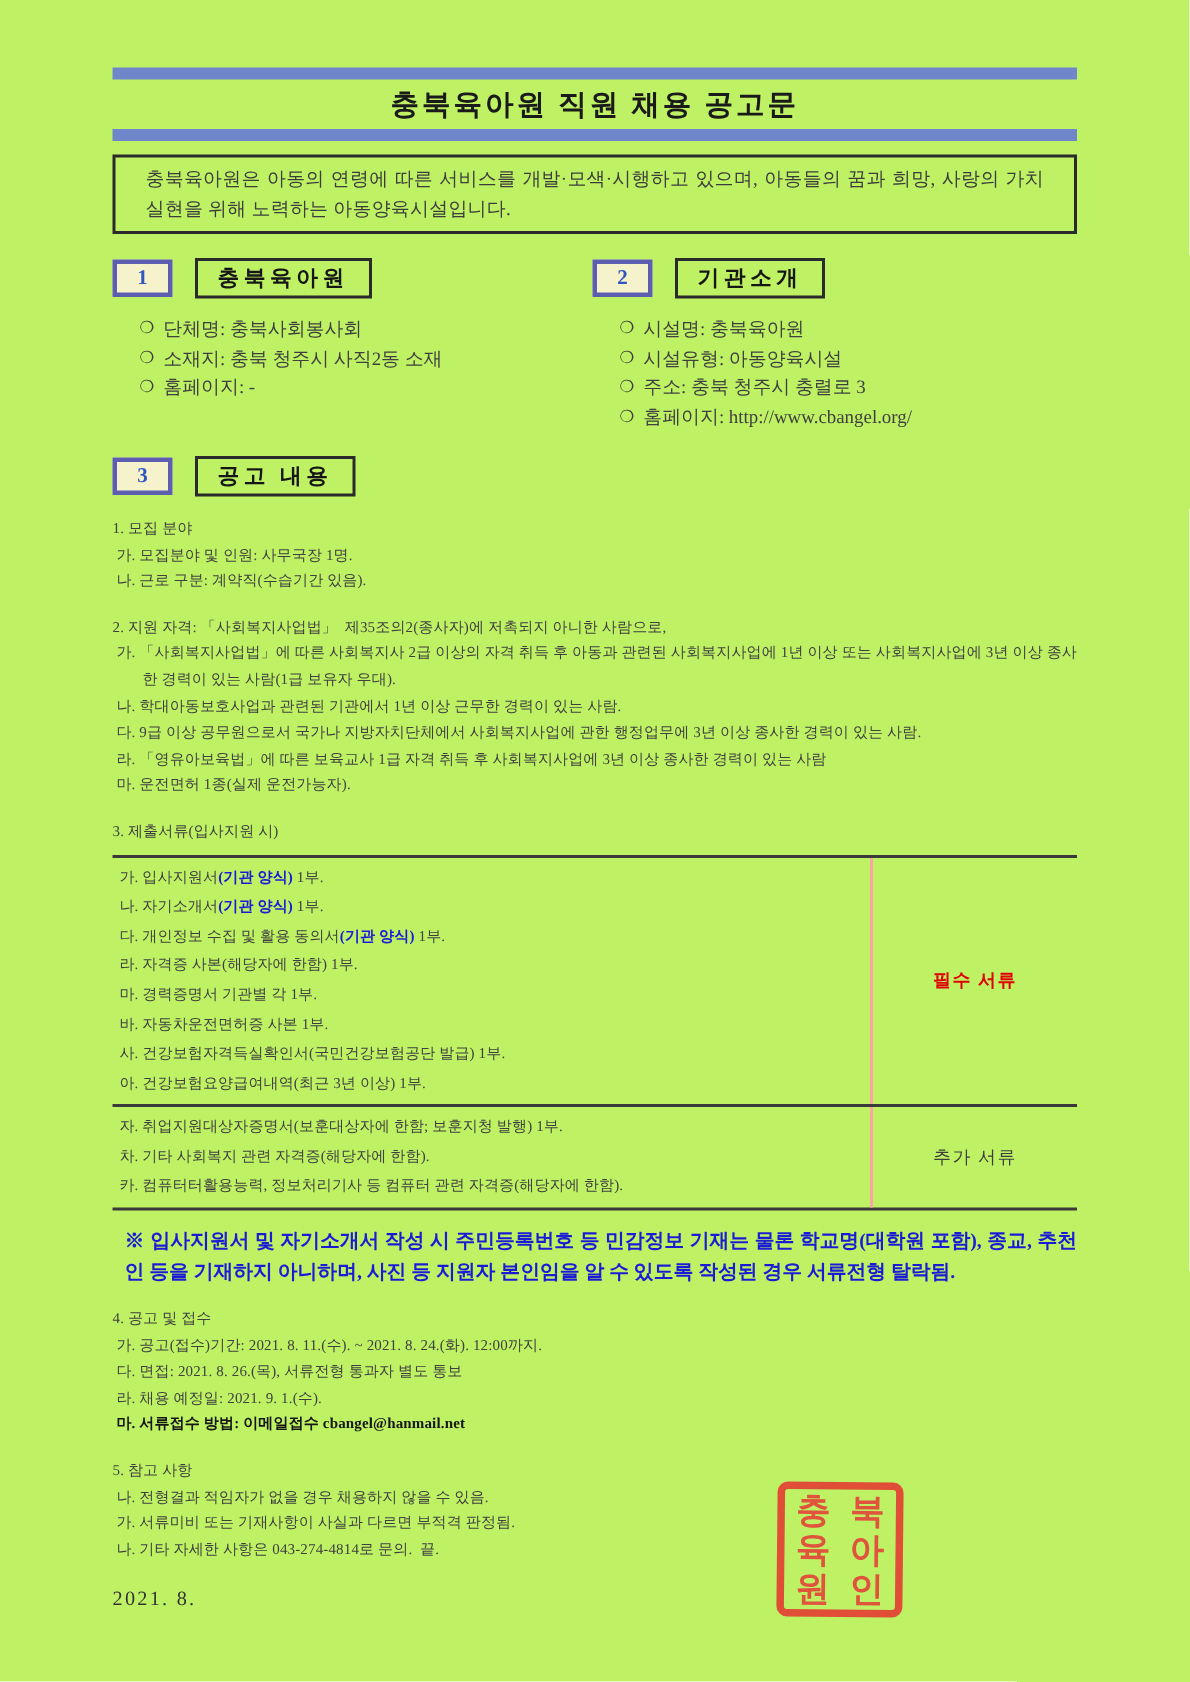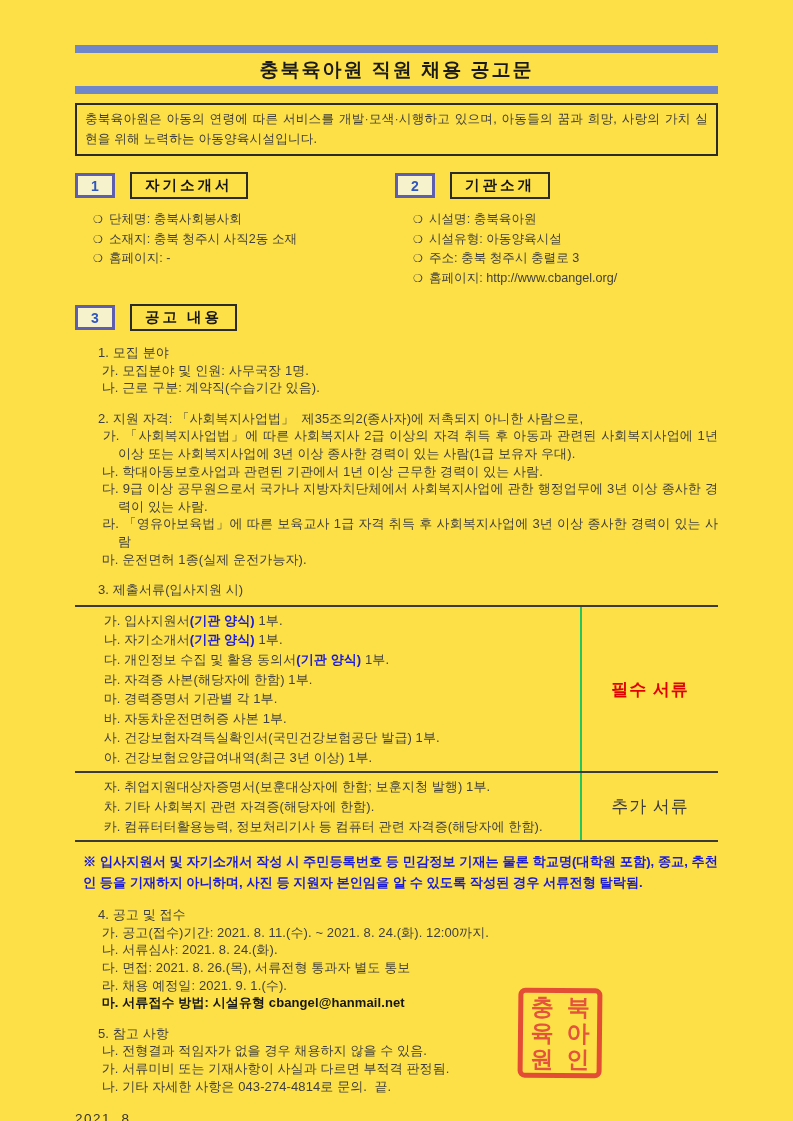--- a/index.html
+++ b/index.html
@@ -1,48 +1,48 @@
 <!DOCTYPE html>
 <html><head>
 <meta charset="utf-8">
 <style>
   html,body{margin:0;padding:0;background:#fff;}
-  .page{position:relative;width:793px;height:1121px;background:#fde047;overflow:hidden;
-        font-family:Liberation Sans, sans-serif;color:#3f3f3f;}
+  .page{position:relative;width:793px;height:1121px;background:#bef264;overflow:hidden;
+        font-family:Liberation Serif, serif;color:#3f3f3f;}
   .inner{position:absolute;left:75px;top:45px;width:643px;}
   .bar{height:8px;background:#7086ca;}
   .doc-title{font-size:19px;font-weight:bold;color:#1a1a1a;text-align:center;
              letter-spacing:2px;padding:4px 0 3px 0;}
-  .intro-box{border:2px solid #2b2b2b;margin-top:9px;padding:5px 8px;
+  .intro-box{border:2px solid #2b2b2b;margin-top:9px;padding:5px 20px;
              font-size:12.6px;line-height:19.5px;letter-spacing:0.2px;
              text-align:justify;color:#3c3c3c;white-space:pre-wrap;}
   .twocol{display:flex;margin-top:16px;}
   .col-left{width:320px;}
   .col-right{flex:1;}
   .sec-head{display:flex;align-items:center;gap:15px;}
   .badge{width:40px;height:25px;box-sizing:border-box;background:#f6f2cc;
          border:3px solid #5e5eb0;color:#3056c0;font-weight:bold;font-size:14px;
          display:flex;align-items:center;justify-content:center;}
   .sec-label{border:2px solid #2b2b2b;padding:2px 13px;font-weight:bold;
              font-size:14.5px;letter-spacing:3px;color:#161616;}
   .blist{margin-top:11px;padding-left:18px;font-size:12.6px;line-height:19.5px;}
   .bitem{display:flex;gap:6px;}
   .marker{color:#3c3c3c;font-size:11px;line-height:19.5px;}
   .body{margin-top:13px;}
   .block{margin-top:13px;}
-  .line{white-space:pre-wrap;font-size:13px;line-height:17.6px;
-        letter-spacing:0.1px;padding-left:20px;text-indent:-20px;text-align:justify;margin-left:23px;}
+  .line{white-space:pre-wrap;font-size:10px;line-height:17.6px;
+        letter-spacing:0.1px;padding-left:20px;text-indent:-20px;text-align:justify;}
   .seg-blue{color:#1b1bd6;font-weight:bold;}
   .seg-bold{font-weight:bold;color:#161616;}
   .doc-table{margin-top:6px;border-top:2px solid #3a3a3a;}
   .trow{display:flex;border-bottom:2px solid #3a3a3a;}
   .tcell-left{width:505px;padding:4px 4px 4px 2px;box-sizing:border-box;}
   .tcell-left .line{line-height:19.6px;}
-  .tcell-right{flex:1;border-left:2px solid #22c55e;display:flex;
-               align-items:center;justify-content:center;font-size:17px;letter-spacing:1px;}
+  .tcell-right{flex:1;border-left:2px solid #fca5a5;display:flex;
+               align-items:center;justify-content:center;font-size:12px;letter-spacing:1px;}
   .req-label{color:#e00000;font-weight:bold;}
   .add-label{color:#3c3c3c;}
   .notice{margin-top:10px;color:#1b1bd6;font-weight:bold;font-size:13.2px;
           line-height:20.5px;text-align:justify;white-space:pre-wrap;}
   .notice-mark{padding-left:8px;}
   .date-line{margin-top:16px;text-align:left;font-size:13.5px;
              letter-spacing:1.5px;color:#333;}
   .seal{position:absolute;left:518px;top:988px;width:84px;height:90px;box-sizing:border-box;
         border:5px solid #e34234;border-radius:7px;display:grid;
         grid-template-columns:1fr 1fr;place-items:center;color:#e3493c;
@@ -59,21 +59,21 @@
     <div class="bar"></div>
     <div class="doc-title">충북육아원 직원 채용 공고문</div>
     <div class="bar"></div>
 
     <div class="intro-box">충북육아원은 아동의 연령에 따른 서비스를 개발·모색·시행하고 있으며, 아동들의 꿈과 희망, 사랑의 가치 실현을 위해 노력하는 아동양육시설입니다.</div>
 
     <div class="twocol">
       <div class="col-left">
         <div class="sec-head">
           <div class="badge">1</div>
-          <div class="sec-label">자기소개서</div>
+          <div class="sec-label">충북육아원</div>
         </div>
         <div class="blist">
             <div class="bitem">
               <span class="marker">❍</span>
               <span>단체명: 충북사회봉사회</span>
             </div>
             <div class="bitem">
               <span class="marker">❍</span>
               <span>소재지: 충북 청주시 사직2동 소재</span>
             </div>
@@ -154,24 +154,23 @@
             <div class="tcell-right add-label">추가 서류</div>
           </div>
         </div>
       </div>
 
       <div class="notice notice-mark">※ 입사지원서 및 자기소개서 작성 시 주민등록번호 등 민감정보 기재는 물론 학교명(대학원 포함), 종교, 추천인 등을 기재하지 아니하며, 사진 등 지원자 본인임을 알 수 있도록 작성된 경우 서류전형 탈락됨.</div>
 
       <div class="block">
           <div class="line"><span>4. 공고 및 접수</span></div>
           <div class="line"><span> 가. 공고(접수)기간: 2021. 8. 11.(수). ~ 2021. 8. 24.(화). 12:00까지.</span></div>
-          <div class="line"><span> 나. 서류심사: 2021. 8. 24.(화).</span></div>
           <div class="line"><span> 다. 면접: 2021. 8. 26.(목), 서류전형 통과자 별도 통보</span></div>
           <div class="line"><span> 라. 채용 예정일: 2021. 9. 1.(수).</span></div>
-          <div class="line"><span class="seg-bold"> 마. 서류접수 방법: 시설유형 cbangel@hanmail.net</span></div>
+          <div class="line"><span class="seg-bold"> 마. 서류접수 방법: 이메일접수 cbangel@hanmail.net</span></div>
         </div>
       <div class="block">
           <div class="line"><span>5. 참고 사항</span></div>
           <div class="line"><span> 나. 전형결과 적임자가 없을 경우 채용하지 않을 수 있음.</span></div>
           <div class="line"><span> 가. 서류미비 또는 기재사항이 사실과 다르면 부적격 판정됨.</span></div>
           <div class="line"><span> 나. 기타 자세한 사항은 043-274-4814로 문의.  끝.</span></div>
         </div>
     </div>
 
     <div class="date-line">2021. 8.</div>

